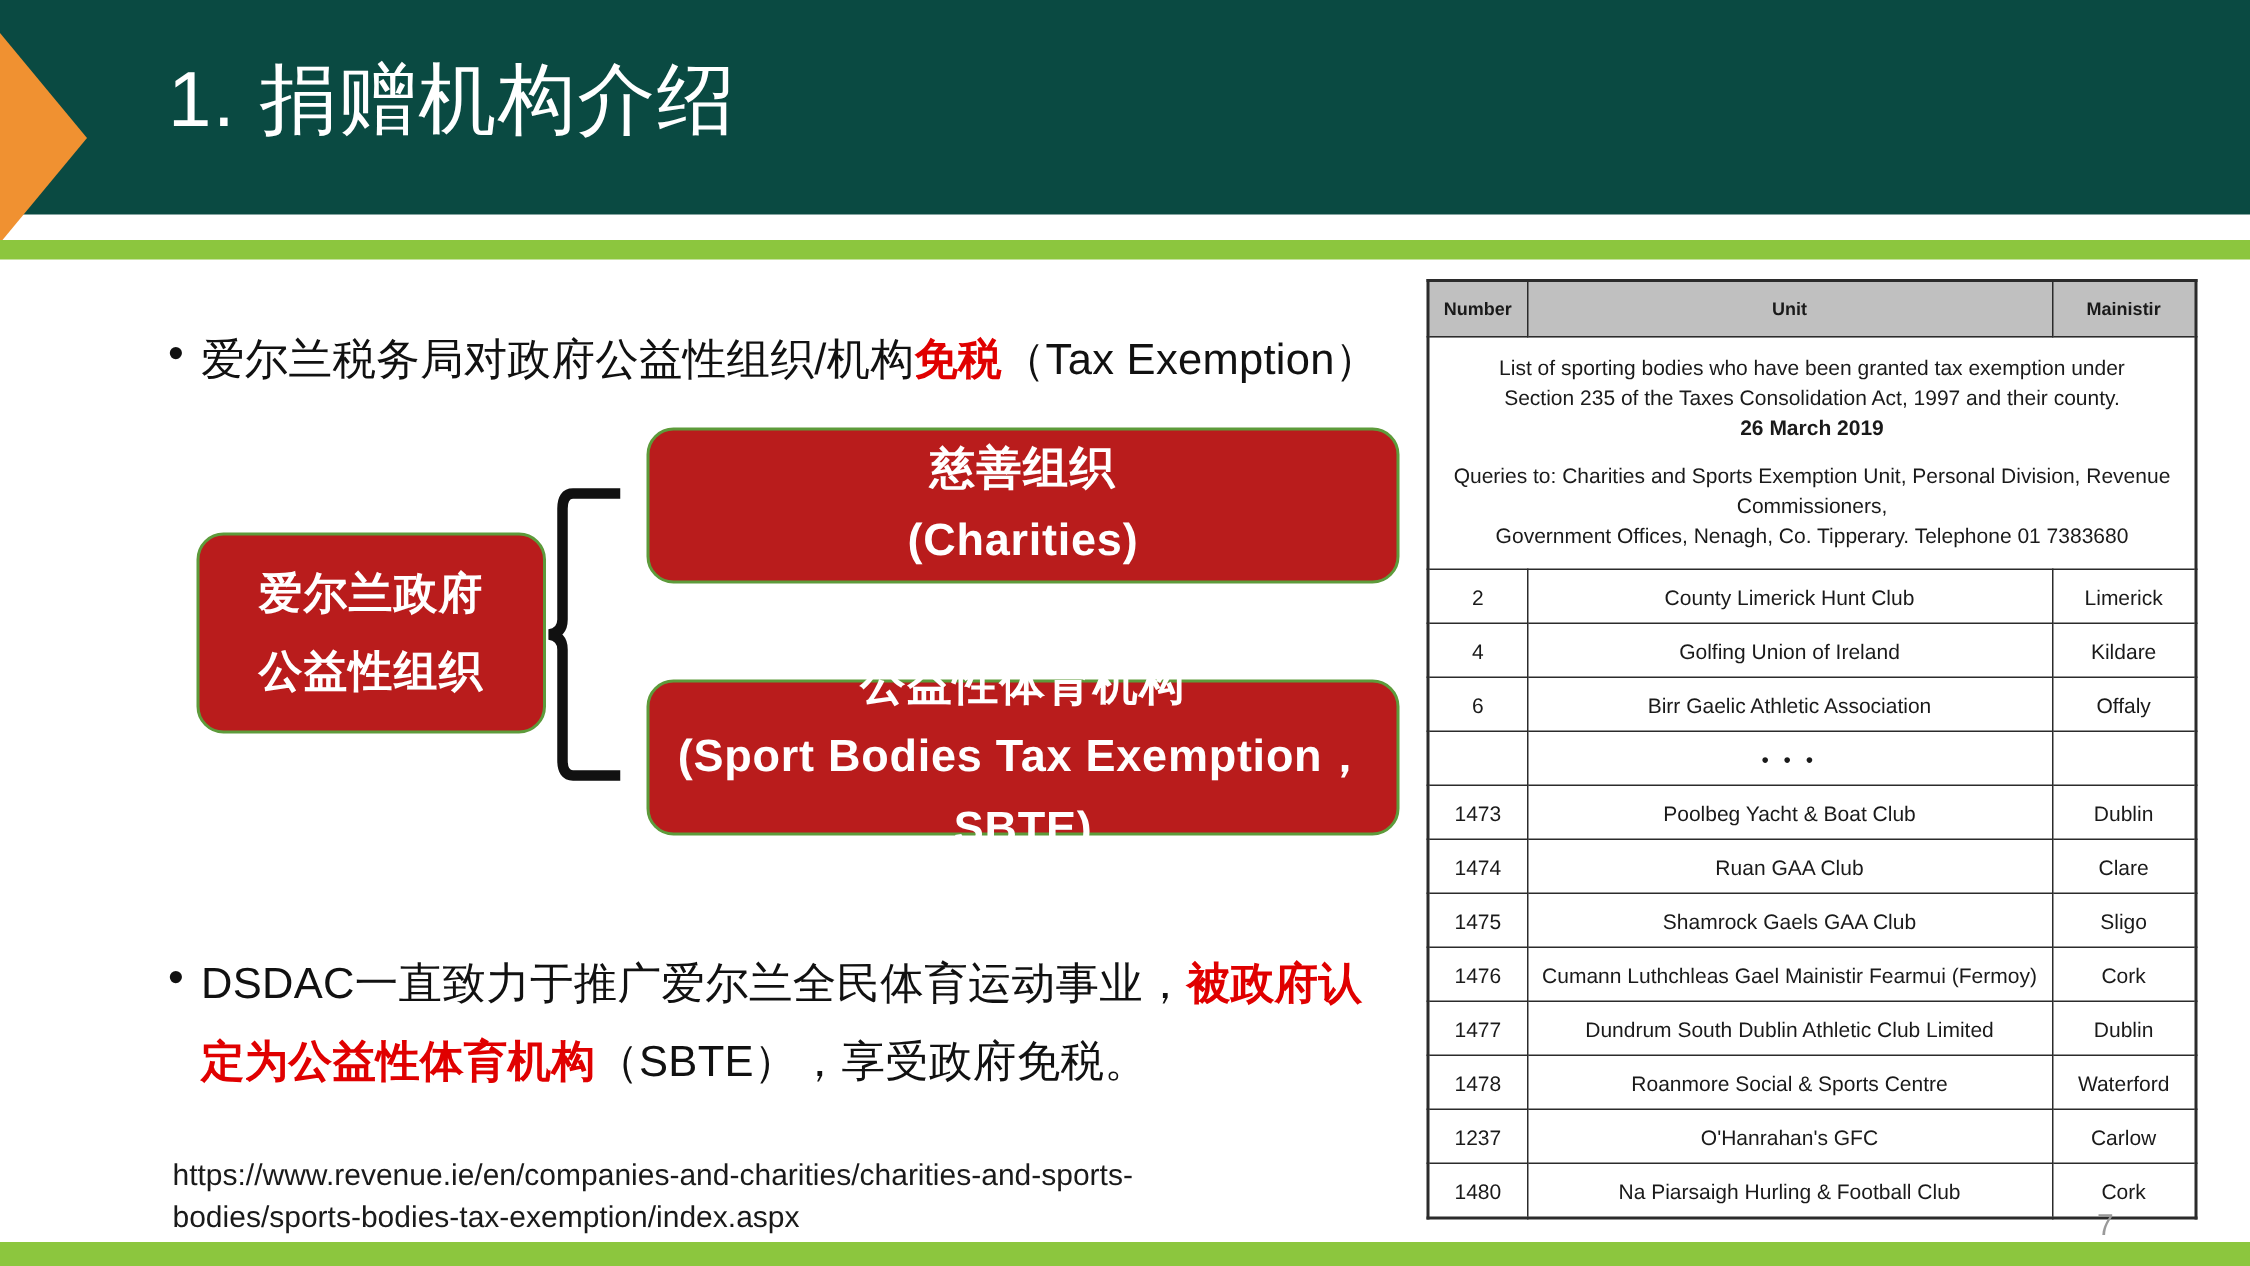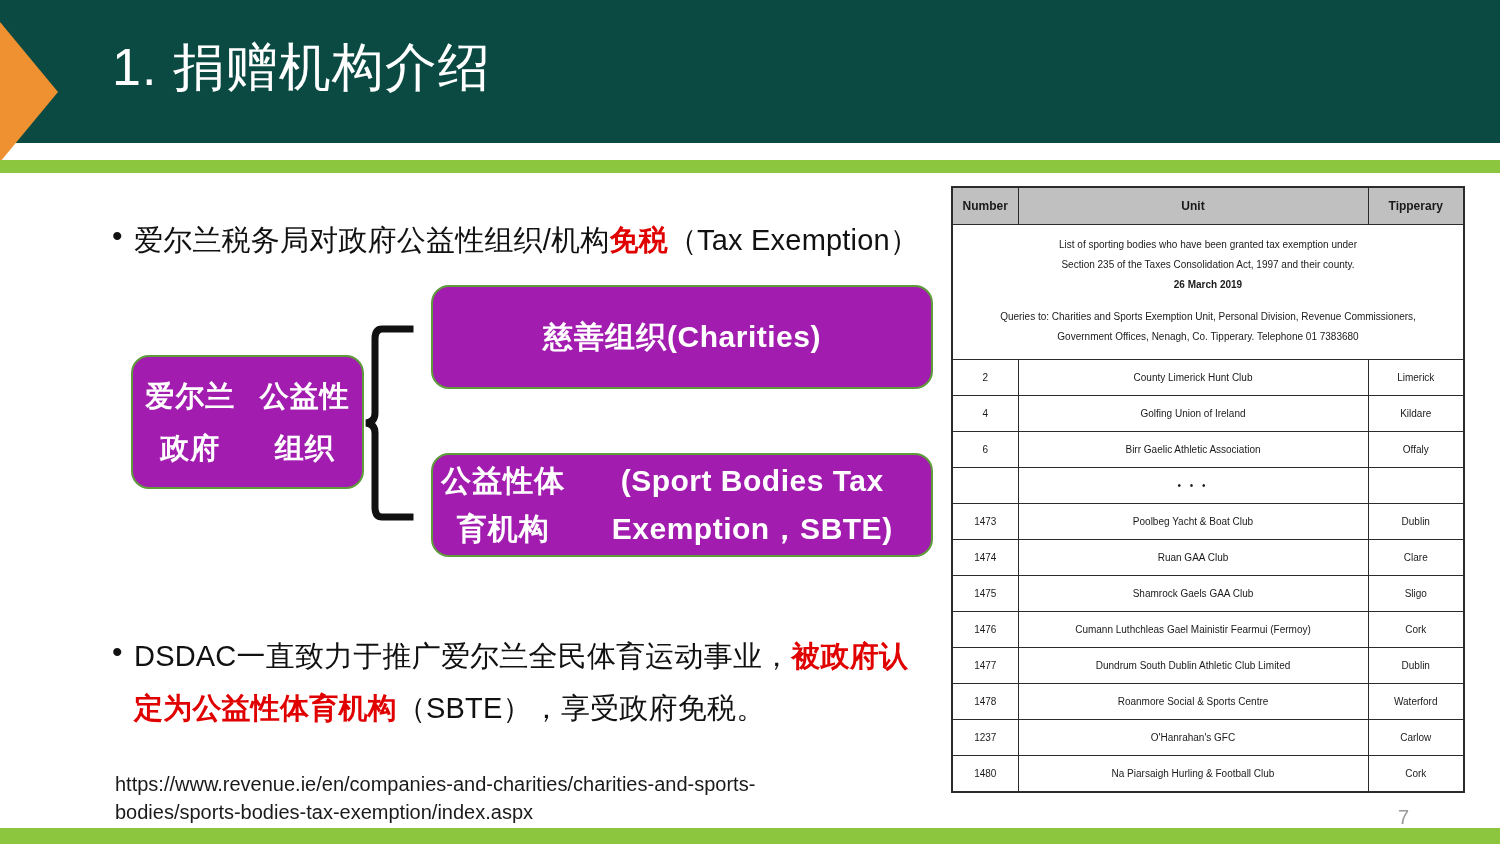--- a/index.html
+++ b/index.html
@@ -88,26 +88,27 @@
 
   #bullet-1 { left: 108px; top: 34px; width: 830px; }
   #bullet-1 .bullet-text { white-space: nowrap; }
   #bullet-2 { left: 108px; top: 450px; width: 820px; }
 
   
   #diagram { position: absolute; left: 0; top: 105px; width: 940px; height: 290px; }
 
   .green-box {
     position: absolute;
-    background: #a21caf;
+    background: #b91c1c;
     border: 2px solid #5D9B3B;
     border-radius: 18px;
     color: #ffffff;
     font-weight: bold;
     display: flex;
+    flex-direction: column;
     align-items: center;
     justify-content: center;
     text-align: center;
     box-sizing: border-box;
   }
   .green-box .line-cn { font-size: 30px; line-height: 48px; letter-spacing: 1px; }
   .green-box .line-en { font-size: 30px; line-height: 48px; letter-spacing: 0.5px; }
 
   #box-government {
     left: 131px; top: 70px;
@@ -153,21 +154,21 @@
   }
   #sbte-table {
     border-collapse: collapse;
     width: 512px;
     table-layout: fixed;
     border: 2px solid #2b2b2b;
     background: #ffffff;
   }
   #sbte-table td, #sbte-table th {
     border: 1px solid #2b2b2b;
-    font-size: 10px;
+    font-size: 14px;
     color: #1a1a1a;
     padding: 0;
     height: 35px;
     text-align: center;
     vertical-align: middle;
     font-weight: normal;
   }
   #table-caption-cell {
     padding: 10px 14px 12px 14px !important;
     height: auto !important;
@@ -267,21 +268,21 @@
           <span class="cap-gap"></span>
           <div>Queries to: Charities and Sports Exemption Unit, Personal Division, Revenue Commissioners,</div>
           <div>Government Offices, Nenagh, Co. Tipperary. Telephone 01 7383680</div>
         </td>
       </tr>
     </tbody>
     <thead>
       <tr>
         <th>Number</th>
         <th>Unit</th>
-        <th>Tipperary</th>
+        <th>Mainistir</th>
       </tr>
     </thead>
     <tbody id="table-body">
         <tr>
           <td>2</td>
           <td>County Limerick Hunt Club</td>
           <td>Limerick</td>
         </tr>
         <tr>
           <td>4</td>

